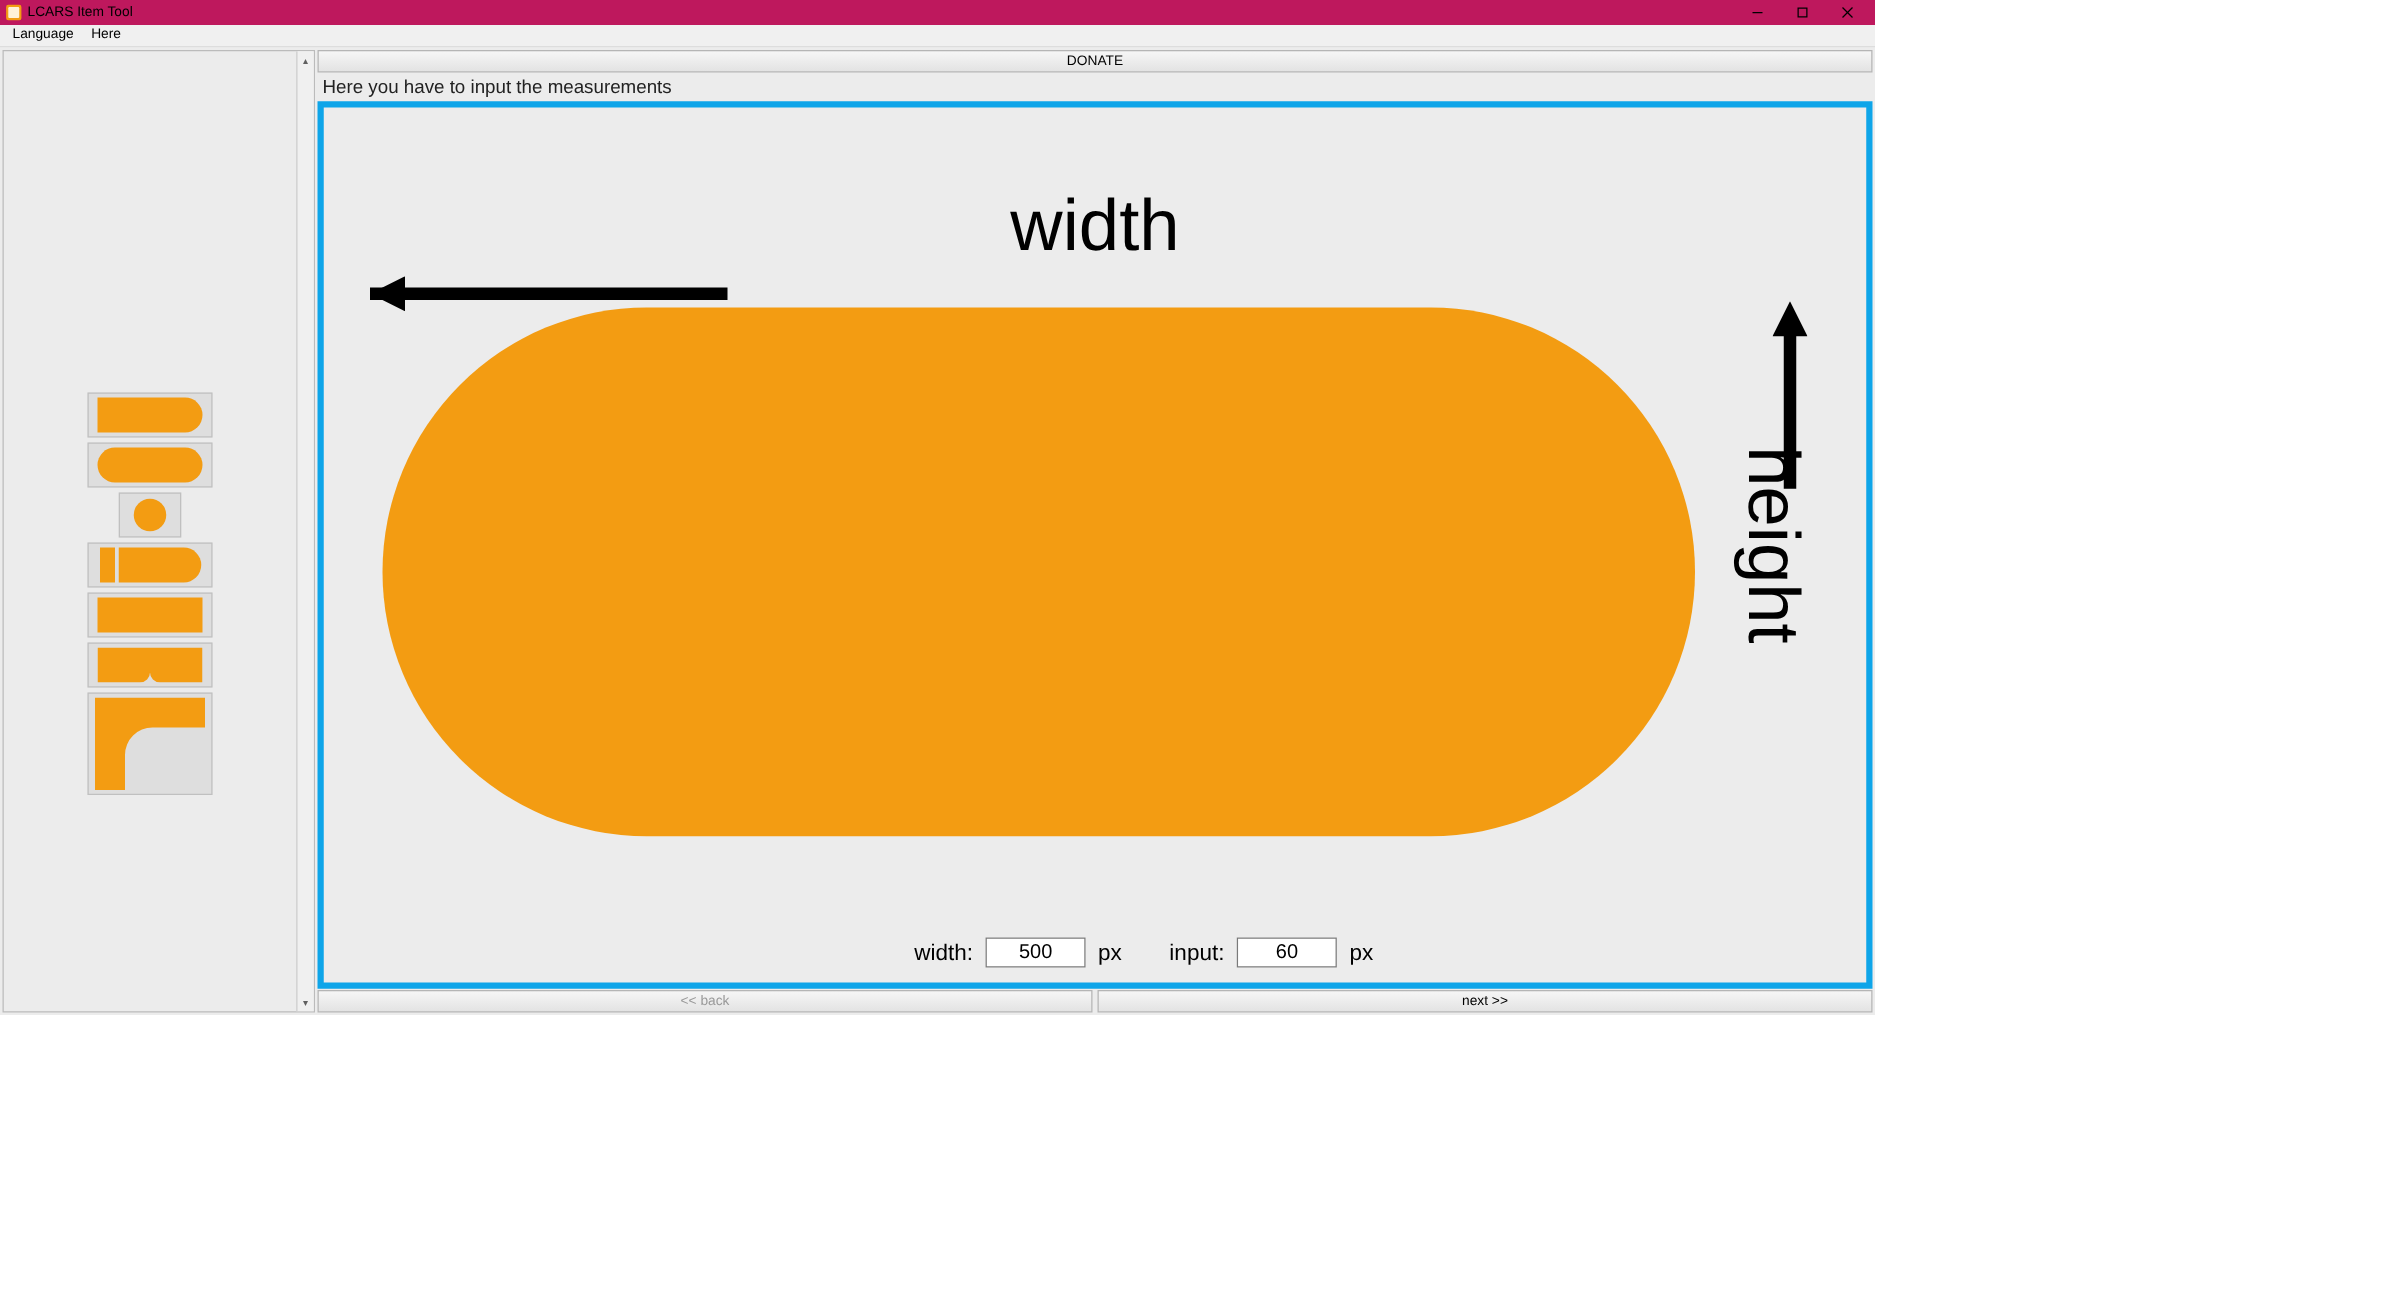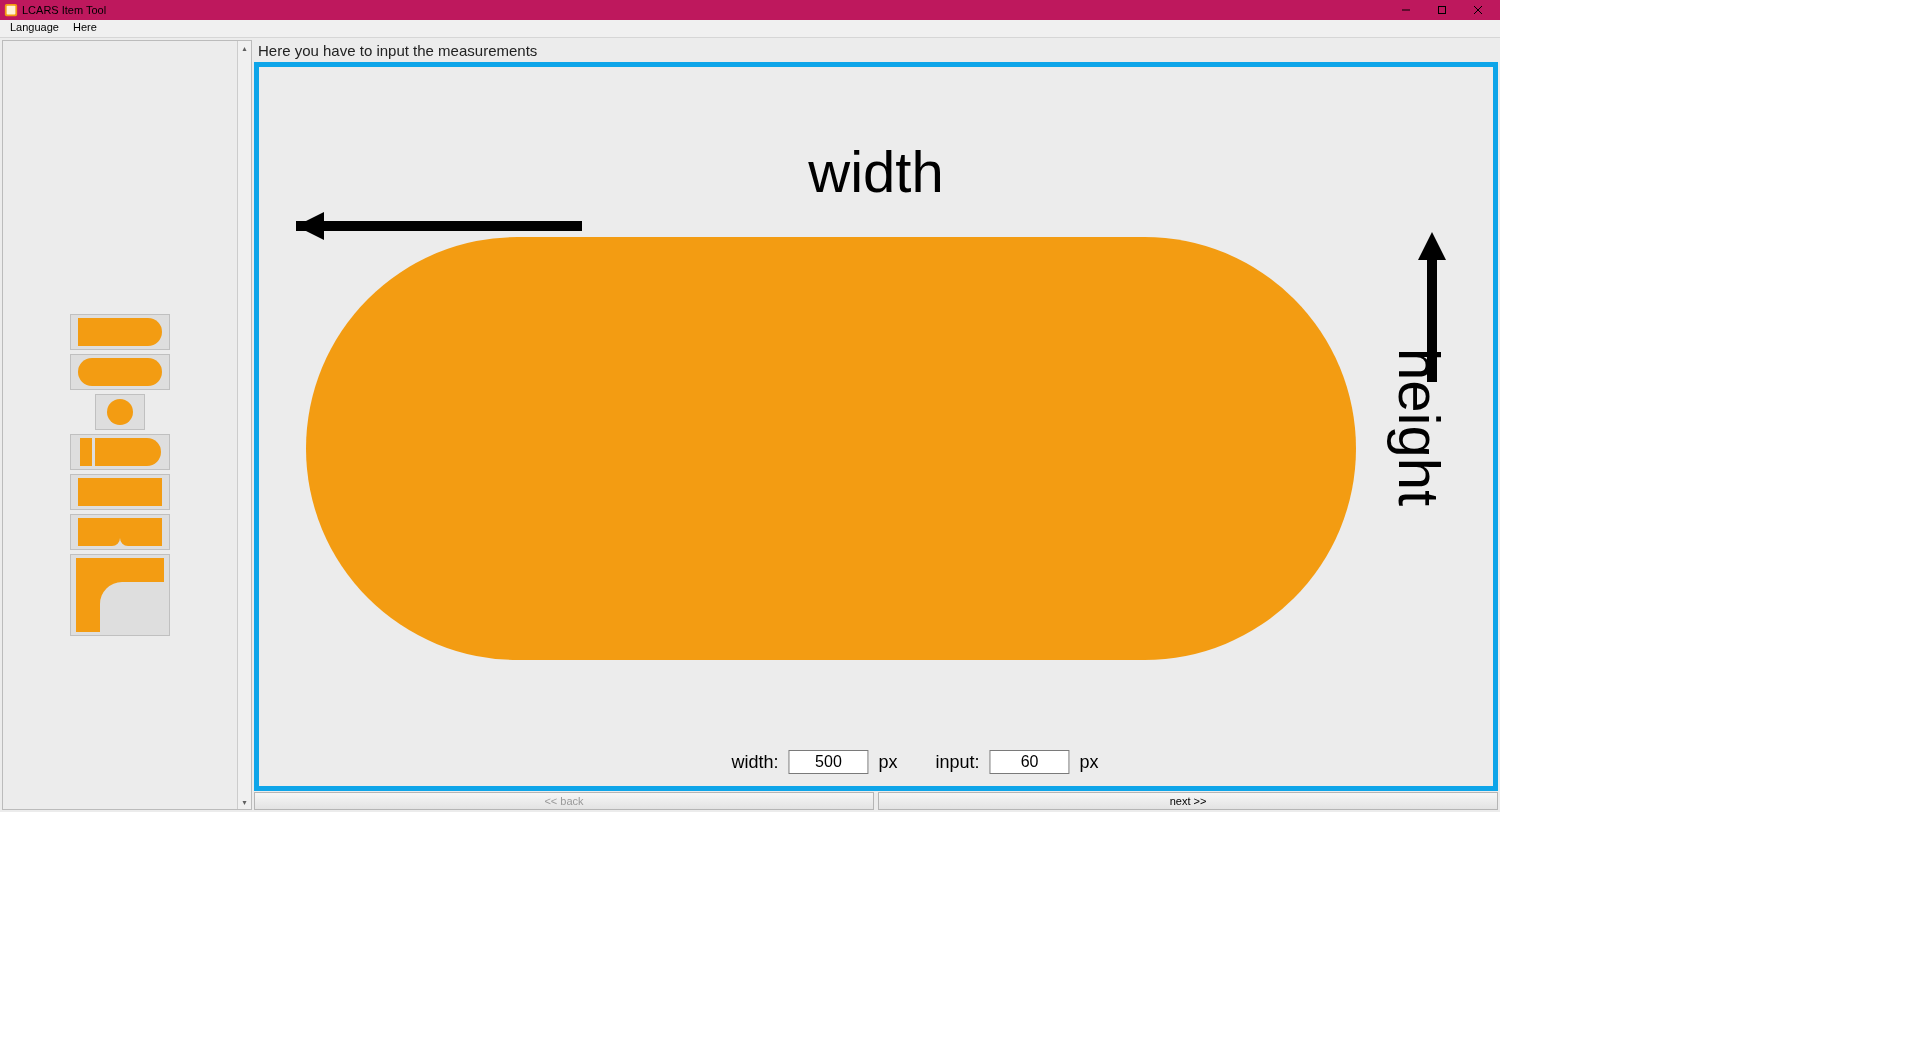--- a/index.html
+++ b/index.html
@@ -153,20 +153,21 @@
           </svg>
       </div>
     </div>
     <div class="sidebar-scrollbar">
       <div class="sb-arrow">▴</div>
       <div class="sb-arrow">▾</div>
     </div>
   </div>
 
   <div class="mainpane">
+    <div class="donate-btn">DONATE</div>
     <div class="instruction">Here you have to input the measurements</div>
 
     <div class="canvas-frame">
       <div class="illustration">
         <div class="width-lbl">width</div>
         <svg class="width-arrow" height="28">
           <line x1="14" y1="14" x2="100%" y2="14" stroke="#000" stroke-width="10" transform="translate(-14,0)"></line>
           <polygon points="0,14 28,0 28,28" fill="#000"></polygon>
           <polygon points="1090,14 1062,0 1062,28" fill="#000"></polygon>
         </svg>

